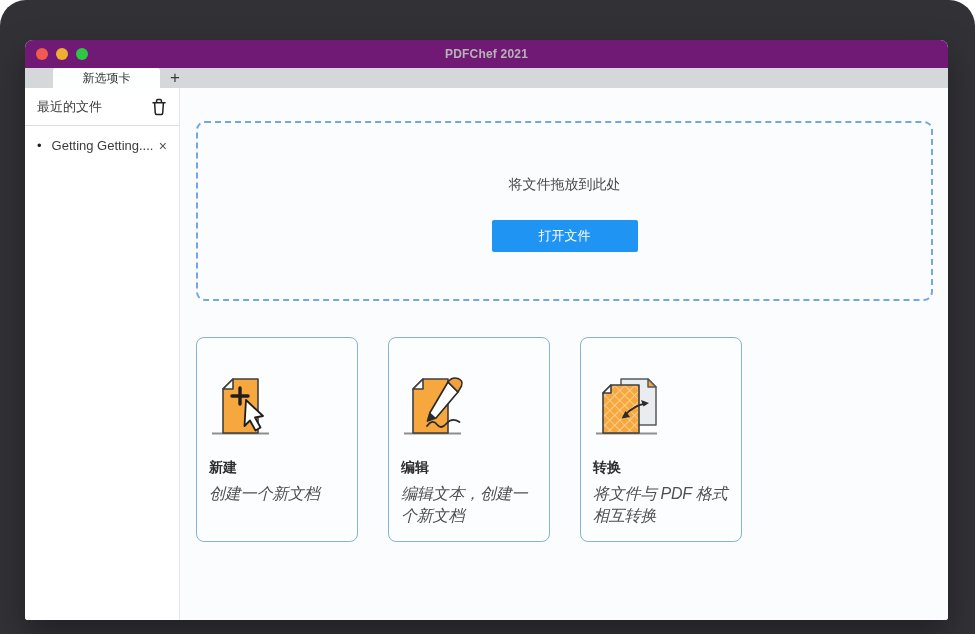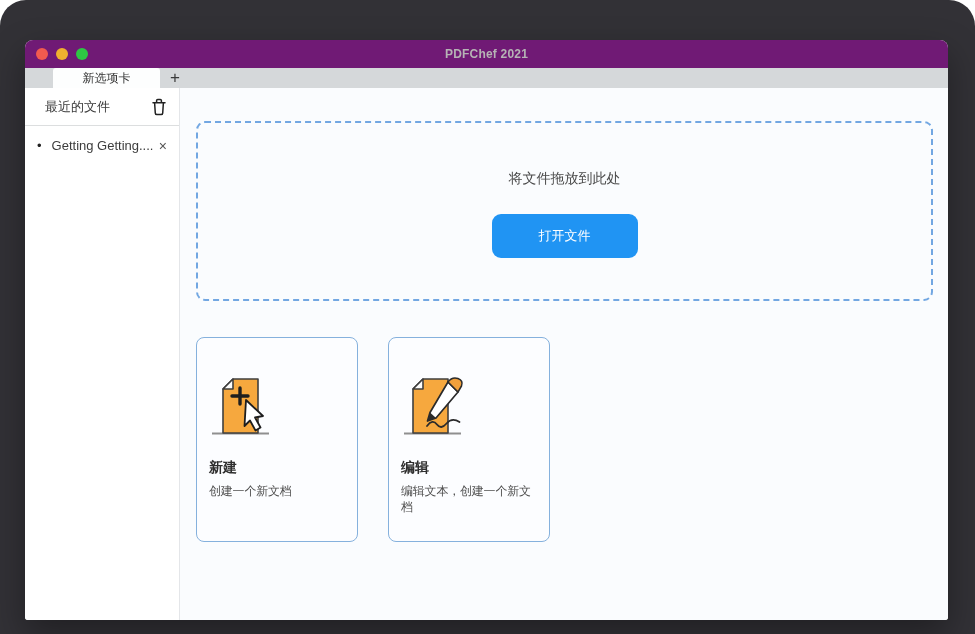--- a/index.html
+++ b/index.html
@@ -52,21 +52,21 @@
     font-size: 17px; color: #3a3a3a; cursor: pointer;
   }
   
   .appbody { flex: 1; display: flex; min-height: 0; }
   .sidebar {
     width: 155px; flex: 0 0 155px; background: #ffffff;
     border-right: 1px solid #e4e6e9;
   }
   .recent-row {
     display: flex; align-items: center; justify-content: space-between;
-    padding: 10px 12px 9px 20px;
+    padding: 10px 12px 9px 12px;
   }
   .recent-label { font-size: 13px; color: #3c3c3c; }
   .trash-btn { width: 16px; height: 18px; cursor: pointer; display: block; }
   .sidebar-divider { border-top: 1px solid #dcdedf; }
   .recent-item {
     display: flex; align-items: center;
     padding: 12px 12px 10px 12px; cursor: pointer;
   }
   .recent-bullet { font-size: 13px; color: #222; margin-right: 10px; }
   .recent-name { font-size: 13px; color: #3c3c3c; flex: 1; white-space: nowrap; overflow: hidden; }
@@ -76,33 +76,33 @@
   .dropzone {
     margin: 33px 15px 0 16px; height: 180px;
     border: 2px dashed #72a7e2; border-radius: 9px;
     display: flex; flex-direction: column; align-items: center; justify-content: center;
   }
   .drop-text { font-size: 14px; color: #4a4a4a; margin-top: 6px; }
   .open-btn {
     margin-top: 26px; border: none; cursor: pointer;
     background: #2094f3; color: #ffffff;
     font-family: inherit; font-size: 13px;
-    padding: 13px 47px; border-radius: 9px;
+    padding: 7px 47px; border-radius: 2px;
   }
   
   .cards { display: flex; gap: 30px; margin: 36px 15px 0 16px; }
   .card {
     width: 162px; height: 205px;
     border: 1px solid #85b1dd; border-radius: 8px;
     background: #fcfdff; cursor: pointer;
     padding: 37px 12px 0 12px;
   }
   .card-icon { width: 72px; height: 62px; display: block; margin-left: 2px; }
   .card-title { font-size: 14px; font-weight: bold; color: #2e2e2e; margin-top: 22px; }
-  .card-desc { font-size: 12px; color: #4f4f4f; margin-top: 6px; line-height: 1.35; letter-spacing: -0.2px; }
+  .card-desc { font-size: 16px; color: #4f4f4f; margin-top: 6px; line-height: 1.35; letter-spacing: -0.2px; font-style: italic; }
 </style>
 </head>
 <body>
 
 <div class="screen"></div>
 
 <div class="window">
 
   <div class="titlebar">
     <div class="traffic">
@@ -170,17 +170,37 @@
             <path d="M45 7 L55 17 L33 43 L24.5 46 L27 37.5 Z" fill="#ffffff" stroke="#2b2b2b" stroke-width="1.7" stroke-linejoin="round"></path>
             <path d="M45 7 Q49 1.5 55 3.5 Q60.5 5.5 58.5 11 L55 17 Z" fill="#f0a03c" stroke="#2b2b2b" stroke-width="1.5" stroke-linejoin="round"></path>
             <path d="M27 37.5 L33 43 L24.5 46 Z" fill="#2b2b2b"></path>
             <path d="M24 51 q5.5 -7.5 10 -1.5 q4 5.5 9.5 -1 q5.5 -6.5 13 -1.5" fill="none" stroke="#2b2b2b" stroke-width="1.8" stroke-linecap="round"></path>
           </svg>
           <div class="card-title">编辑</div>
           <div class="card-desc">编辑文本，创建一个新文档</div>
         </div>
 
 
+        <div class="card">
+          <svg class="card-icon" viewBox="0 0 72 62">
+            <defs>
+              <pattern id="hatchB" width="7" height="7" patternUnits="userSpaceOnUse" patternTransform="rotate(45)">
+                <rect width="7" height="7" fill="#f6a83e"></rect>
+                <path d="M0 0 H7 M0 0 V7" stroke="#fbd7a0" stroke-width="1.6"></path>
+              </pattern>
+            </defs>
+            <line x1="1" y1="58.5" x2="62" y2="58.5" stroke="#8f8f8f" stroke-width="2"></line>
+            <path d="M26 4 H53 L61 12 V50 H26 Z" fill="#e9edf0" stroke="#55595c" stroke-width="1.5" stroke-linejoin="round"></path>
+            <path d="M53 4 L61 12 H53 Z" fill="#f6a83e" stroke="#55595c" stroke-width="1.5" stroke-linejoin="round"></path>
+            <path d="M8 18 L16 10 H44 V58 H8 Z" fill="url(#hatchB)" stroke="#3f3f3f" stroke-width="1.6" stroke-linejoin="round"></path>
+            <path d="M8 18 H16 V10 Z" fill="#fdfdfd" stroke="#3f3f3f" stroke-width="1.6" stroke-linejoin="round"></path>
+            <path d="M29 41 Q39 30 51 28.5" fill="none" stroke="#2b2b2b" stroke-width="1.8"></path>
+            <path d="M54 28 l-8 -3 2.5 6.5 Z" fill="#2b2b2b"></path>
+            <path d="M26.5 43.5 l8.5 -1.5 -4.5 -6 Z" fill="#2b2b2b"></path>
+          </svg>
+          <div class="card-title">转换</div>
+          <div class="card-desc">将文件与 PDF 格式相互转换</div>
+        </div>
 
       </div>
     </div>
   </div>
 </div>
 
 </body></html>

